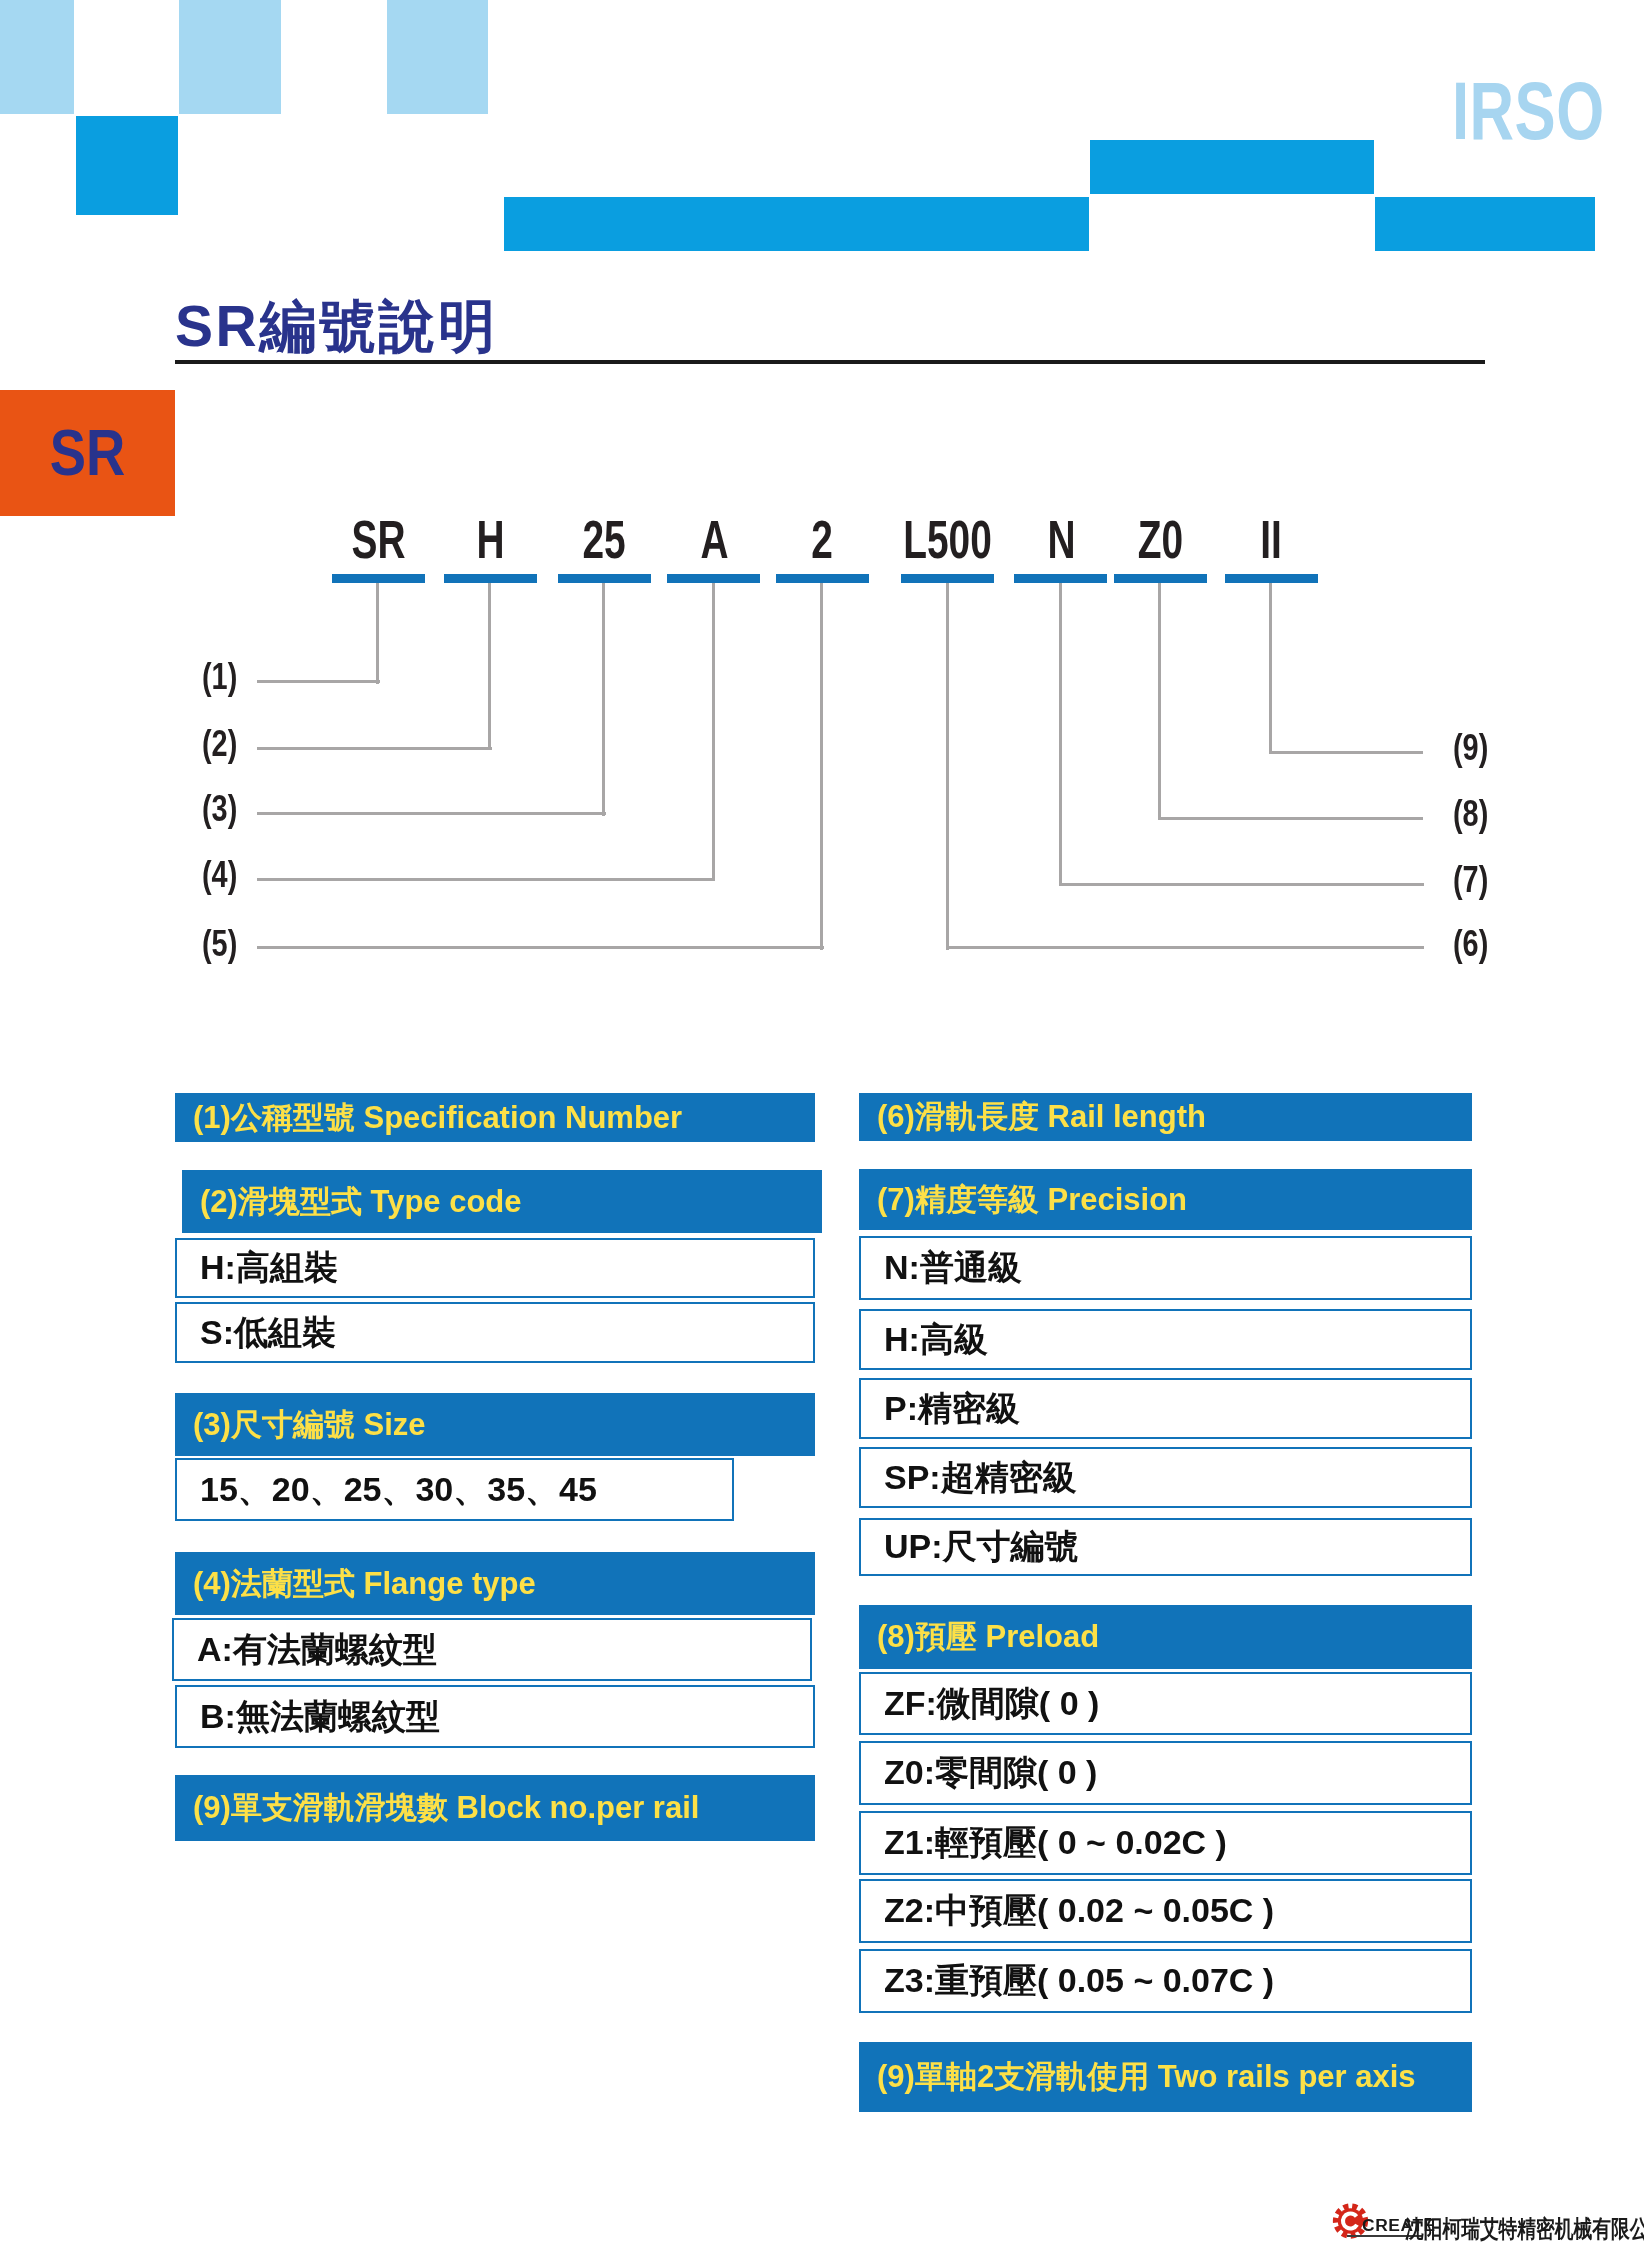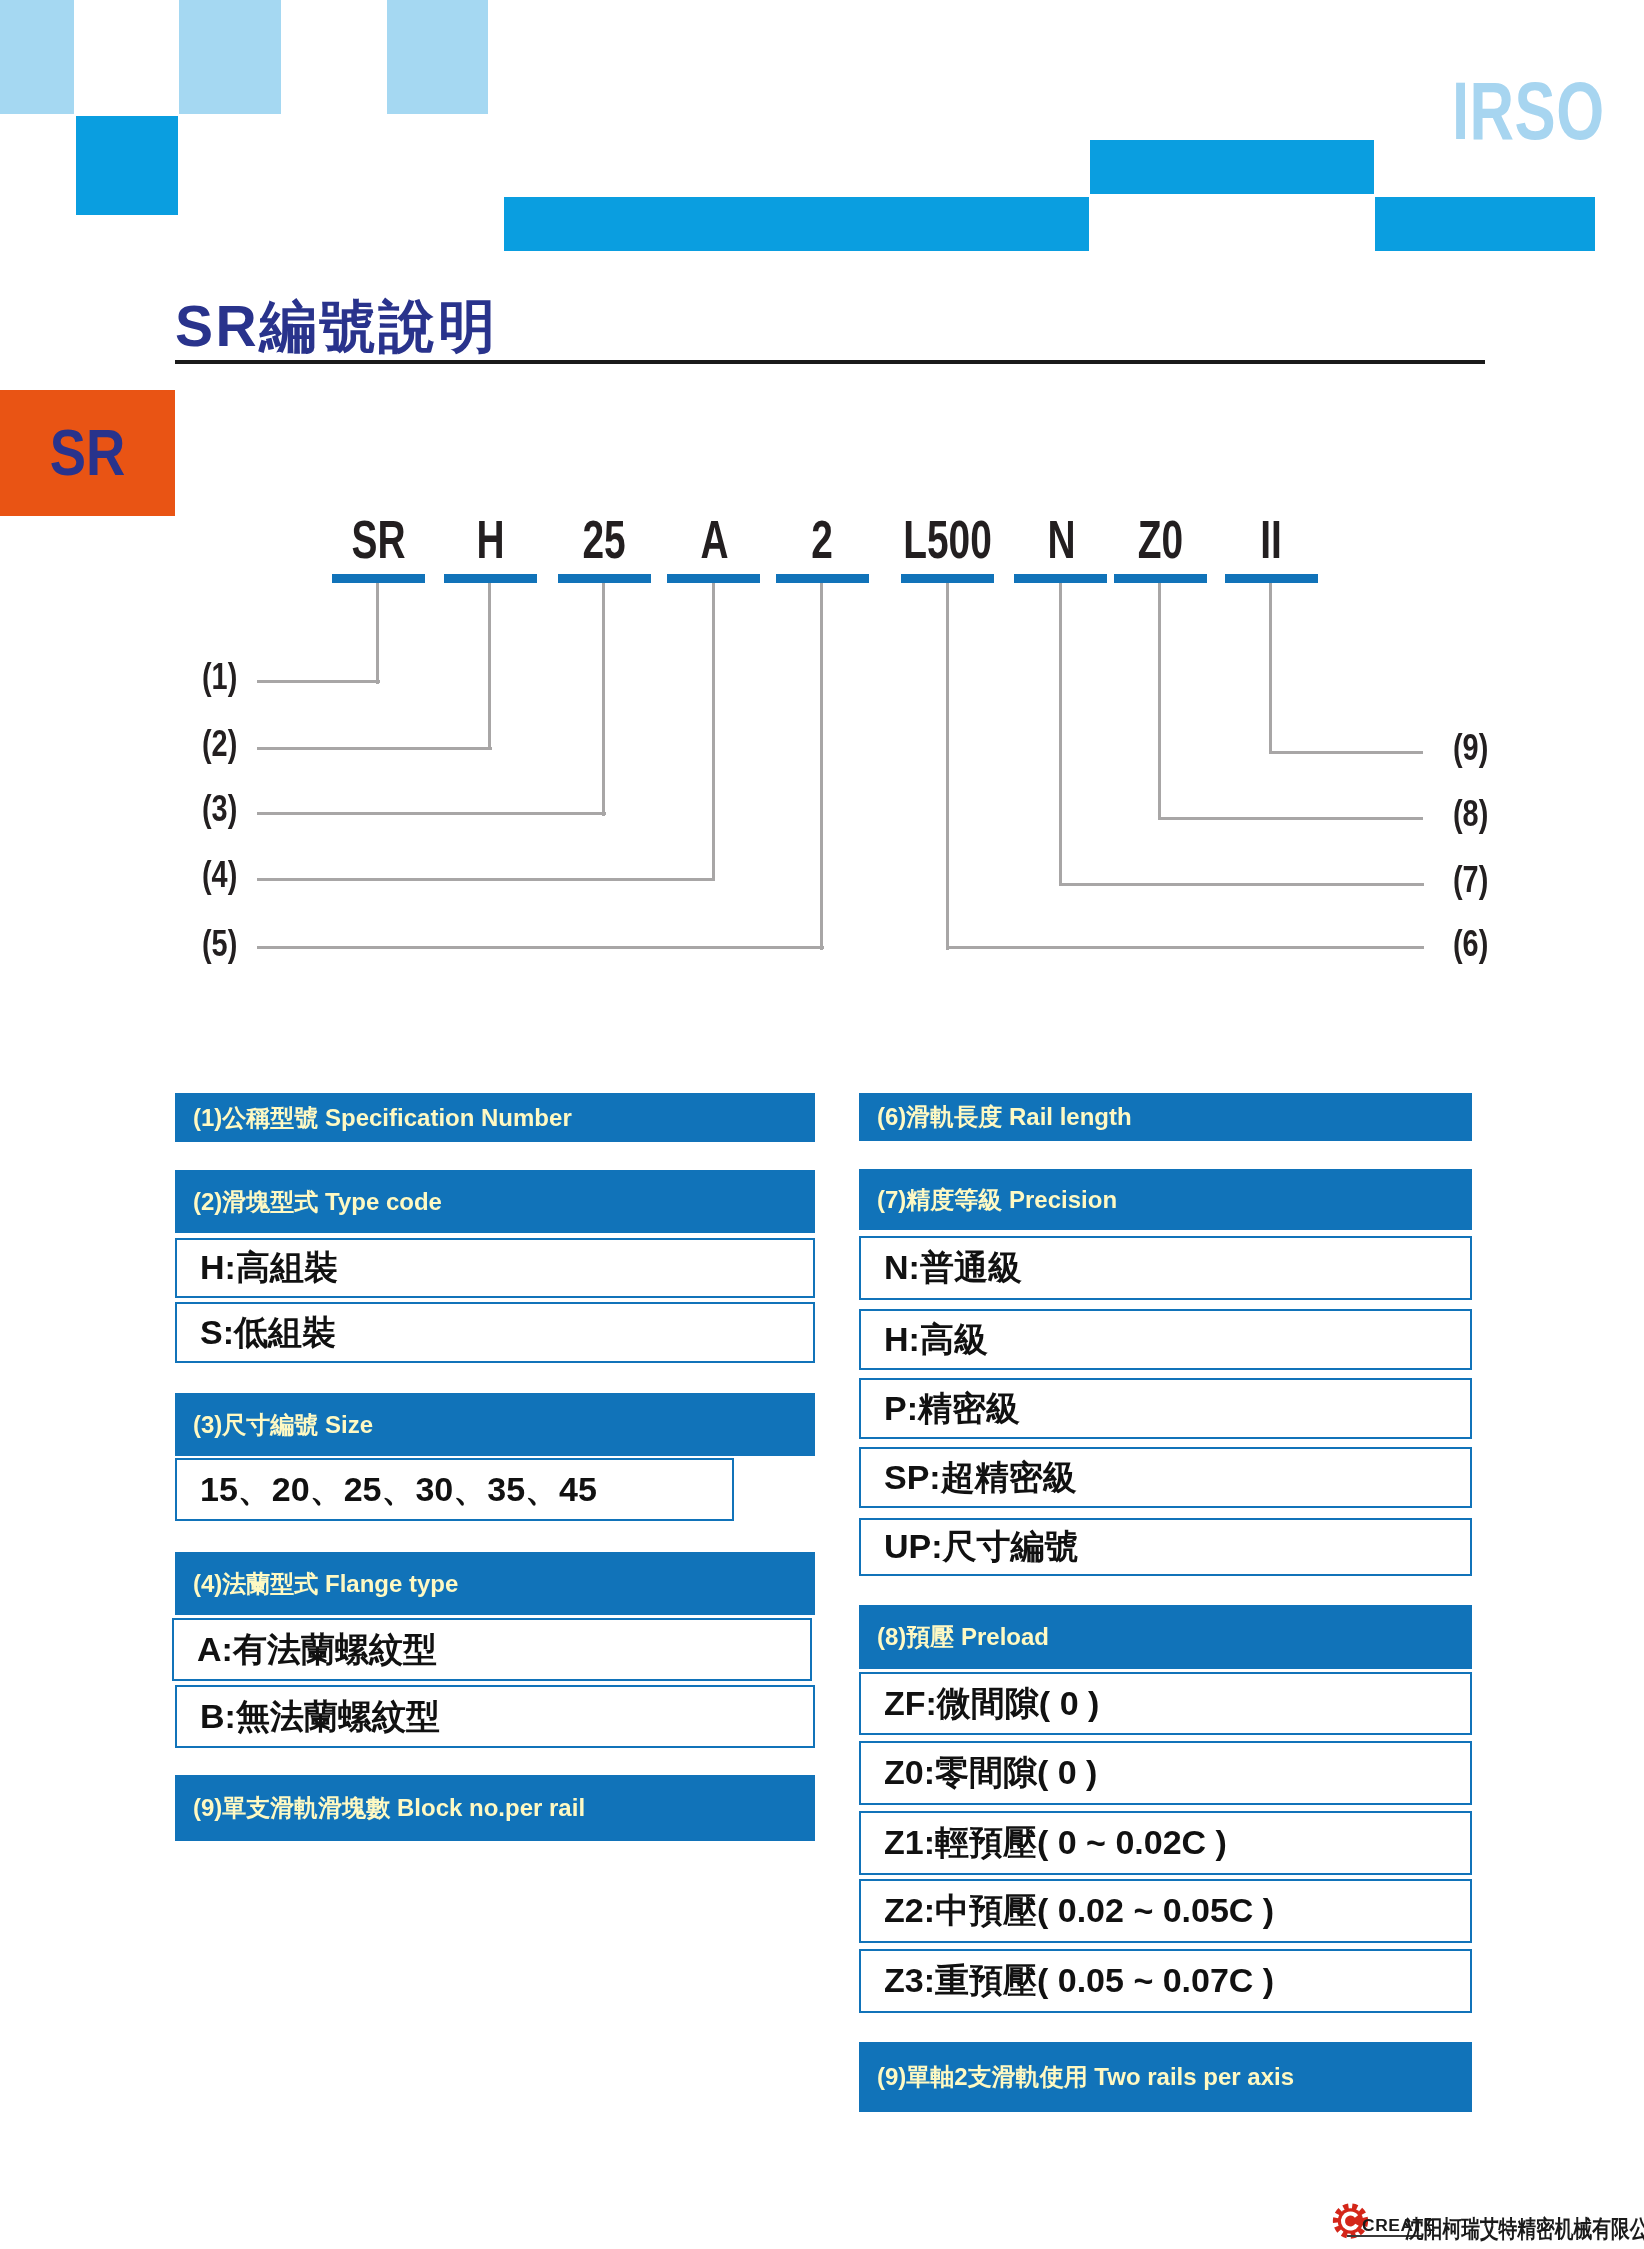--- a/index.html
+++ b/index.html
@@ -18,21 +18,21 @@
   .sr-tab{background:#E95414;display:flex;align-items:center;justify-content:center;}
   .sr-tab span{color:#29338C;font-weight:bold;font-size:64px;transform:scaleX(0.85);}
   
   .code{font-weight:bold;font-size:54px;color:#231F20;text-align:center;white-space:nowrap;}
   .code span{display:inline-block;transform:scaleX(0.72);transform-origin:center bottom;}
   .code-underline{background:#1173B9;}
   .vline,.hline{background:#A8A6A6;}
   .callout{font-weight:bold;font-size:37px;color:#231F20;text-align:center;white-space:nowrap;}
   .callout span{display:inline-block;transform:scaleX(0.78);}
   
-  .thead{background:#1173B9;color:#fef9c3;font-weight:bold;font-size:24px;
+  .thead{background:#1173B9;color:#fde047;font-weight:bold;font-size:31px;
          display:flex;align-items:center;padding-left:18px;box-sizing:border-box;white-space:nowrap;}
   .trow{background:#ffffff;border:2.6px solid #1173B9;color:#111111;font-weight:bold;font-size:34px;
         display:flex;align-items:center;padding-left:23px;box-sizing:border-box;white-space:nowrap;}
   
   .create-label{font-weight:bold;font-size:17.4px;color:#1A1A1A;letter-spacing:0.6px;white-space:nowrap;}
   .create-rule{background:#3A3A3A;}
   .company{font-weight:bold;font-size:24px;color:#1A1A1A;white-space:nowrap;
            transform:scaleX(0.78);transform-origin:left center;}
 </style>
 </head>
@@ -102,21 +102,21 @@
   <div class="abs callout" style="left:186px;top:788px;width:67px;"><span>(3)</span></div>
   <div class="abs callout" style="left:186px;top:854px;width:67px;"><span>(4)</span></div>
   <div class="abs callout" style="left:186px;top:923px;width:67px;"><span>(5)</span></div>
   <div class="abs callout" style="left:1432px;top:923px;width:77px;"><span>(6)</span></div>
   <div class="abs callout" style="left:1432px;top:859px;width:77px;"><span>(7)</span></div>
   <div class="abs callout" style="left:1432px;top:793px;width:77px;"><span>(8)</span></div>
   <div class="abs callout" style="left:1432px;top:727px;width:77px;"><span>(9)</span></div>
 
   <div class="abs thead" style="left:175px;top:1093px;width:640px;height:49px;">(1)公稱型號 Specification Number</div>
 
-  <div class="abs thead" style="left:175px;top:1170px;width:640px;height:63px;">(2)滑塊型式 Type code</div>
+  <div class="abs thead" style="left:182px;top:1170px;width:640px;height:63px;">(2)滑塊型式 Type code</div>
   <div class="abs trow" style="left:175px;top:1302px;width:640px;height:61px;">S:低組裝</div>
   <div class="abs trow" style="left:175px;top:1238px;width:640px;height:60px;">H:高組裝</div>
 
   <div class="abs thead" style="left:175px;top:1393px;width:640px;height:63px;">(3)尺寸編號 Size</div>
   <div class="abs trow" style="left:175px;top:1458px;width:559px;height:63px;">15、20、25、30、35、45</div>
 
   <div class="abs thead" style="left:175px;top:1552px;width:640px;height:63px;">(4)法蘭型式 Flange type</div>
   <div class="abs trow" style="left:172px;top:1618px;width:640px;height:63px;">A:有法蘭螺紋型</div>
   <div class="abs trow" style="left:175px;top:1685px;width:640px;height:63px;">B:無法蘭螺紋型</div>
 

